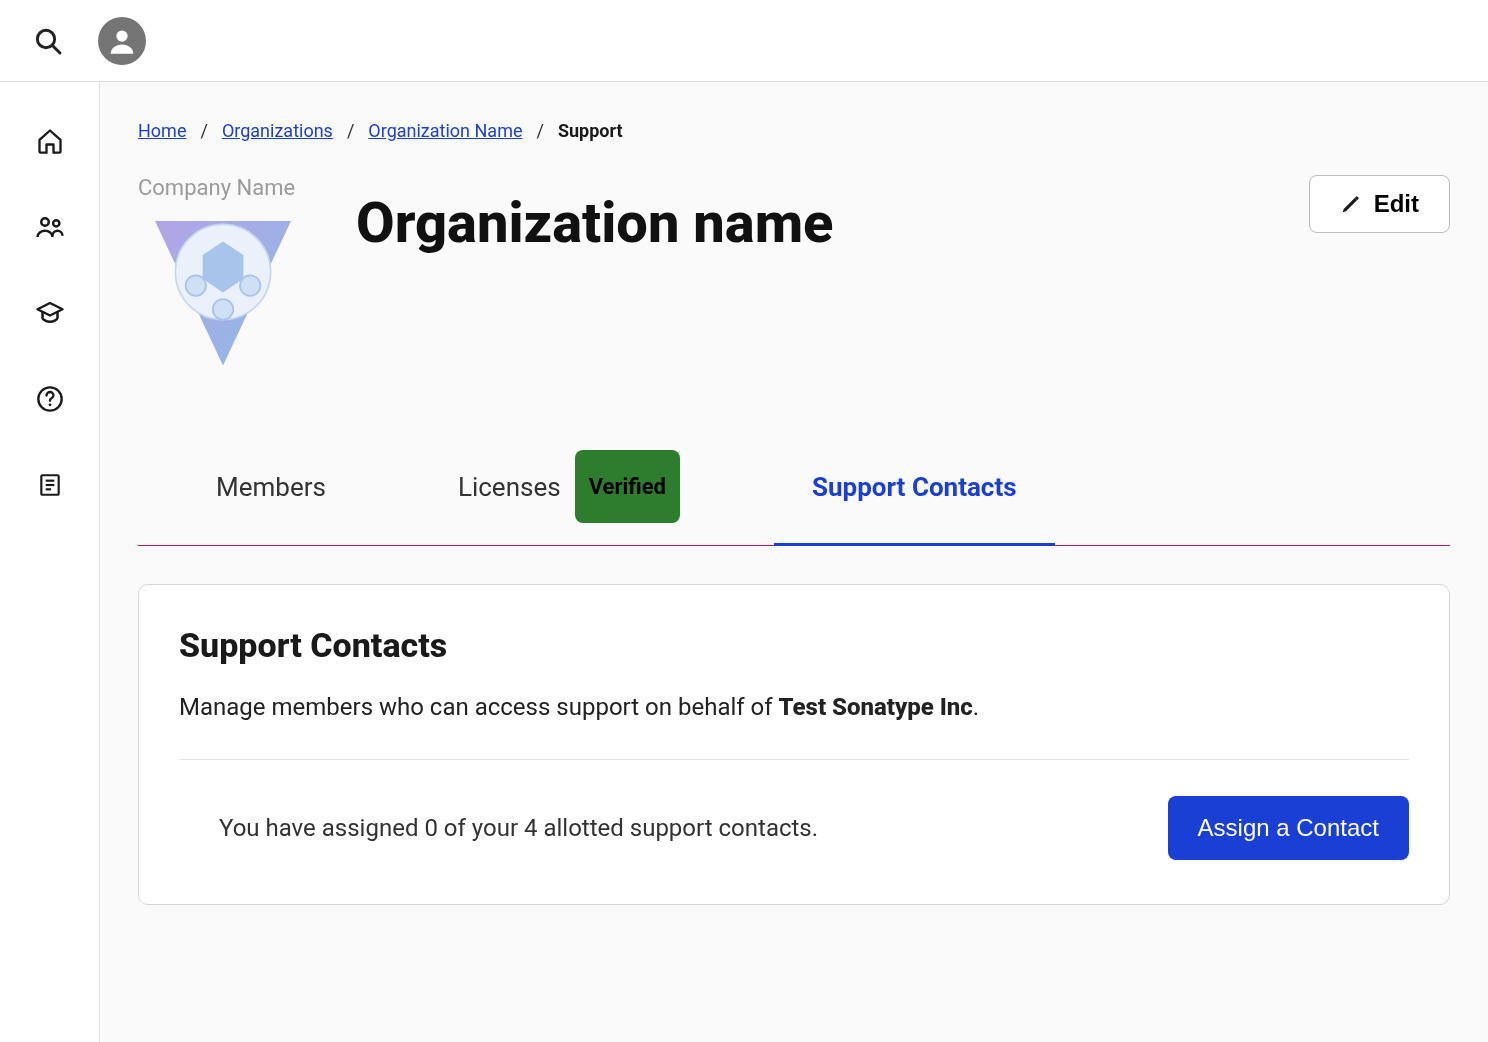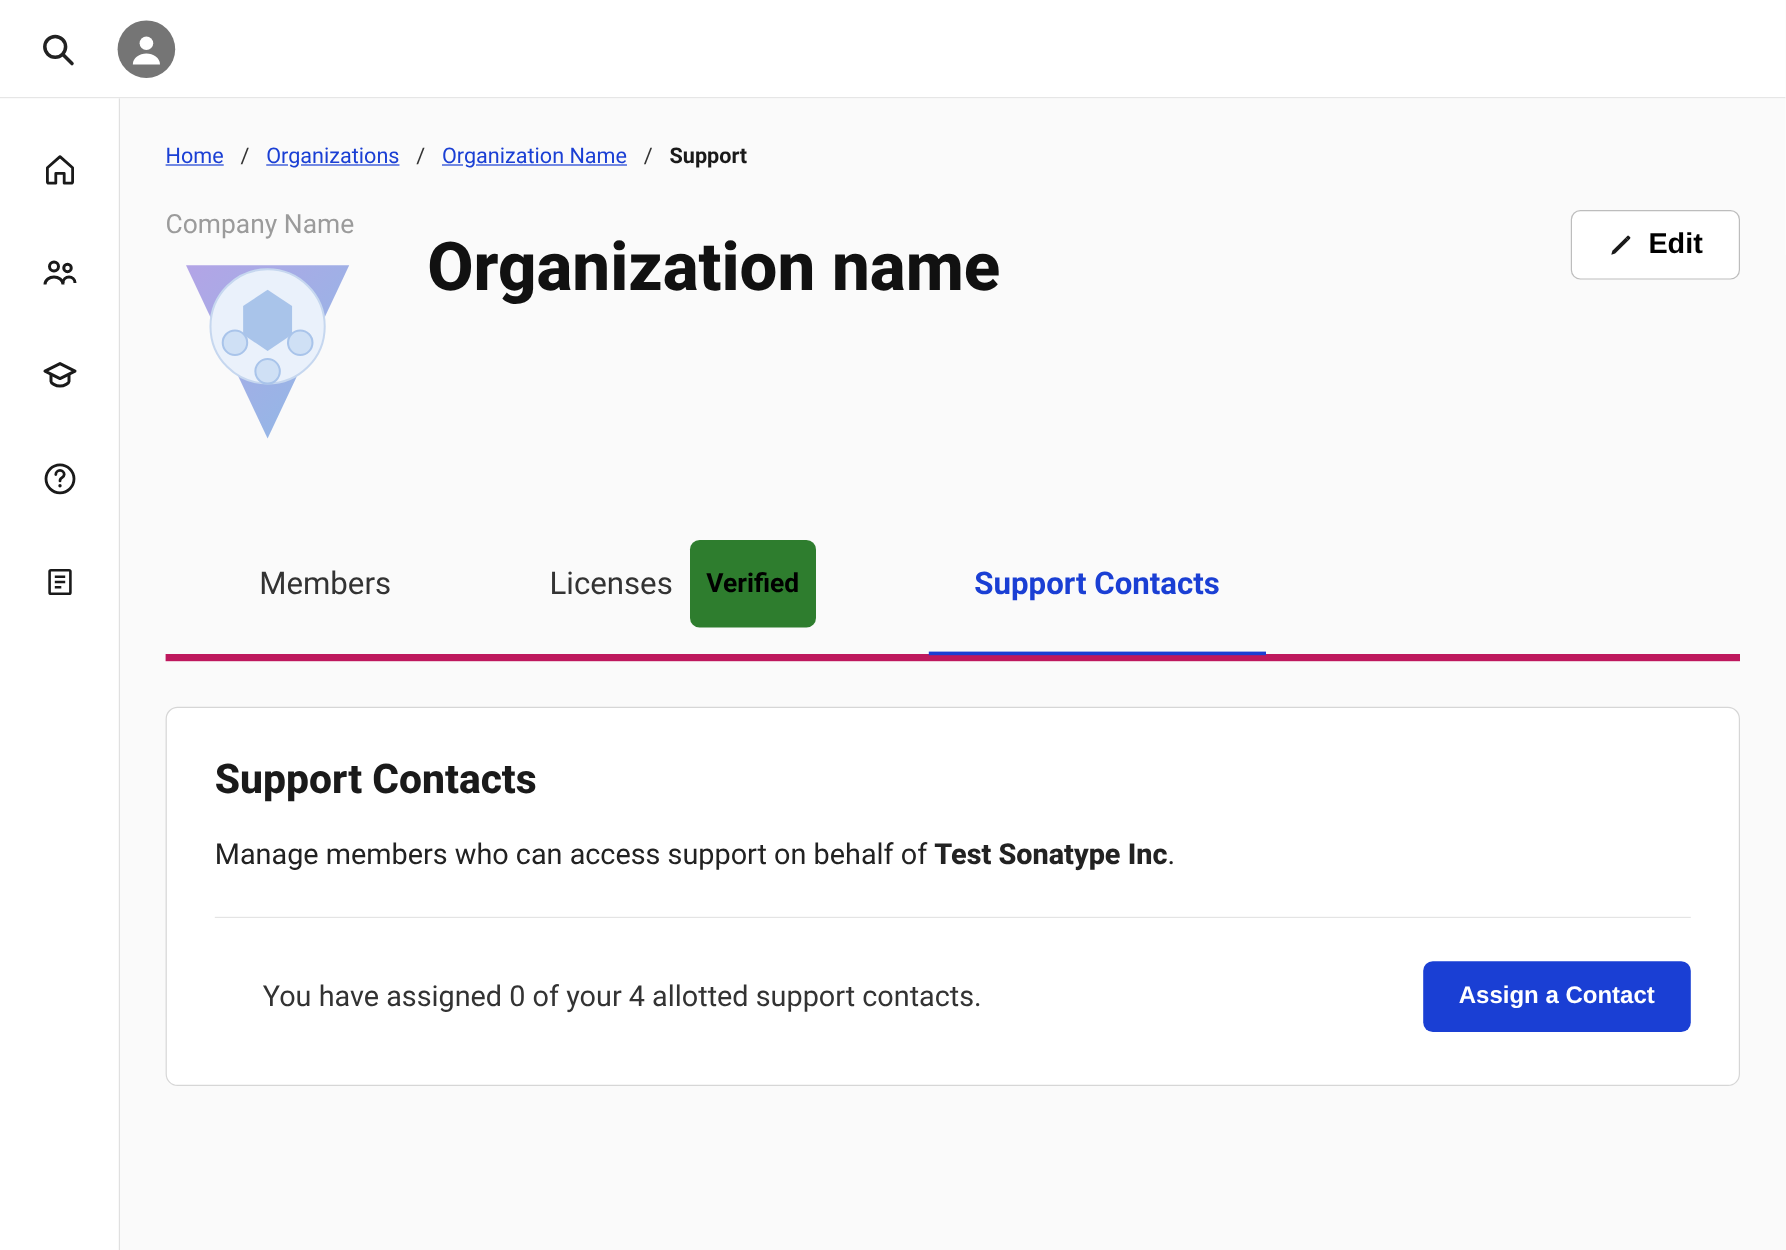--- a/index.html
+++ b/index.html
@@ -120,21 +120,21 @@
     border-radius: 8px;
     padding: 14px 30px;
     font-size: 24px;
     font-weight: 700;
     cursor: pointer;
     text-align: right;
   }
   .tabs {
     display: flex;
     gap: 56px;
-    border-bottom: 6px solid #be185d;
+    border-bottom: 1px solid #be185d;
     margin-top: 54px;
     padding-left: 40px;
   }
   .tab {
     padding: 18px 38px 22px 38px;
     font-size: 26px;
     color: #333;
     cursor: pointer;
     display: flex;
     align-items: center;
@@ -194,22 +194,22 @@
   .assign-text {
     font-size: 24px;
     color: #333;
   }
   .assign-btn {
     background: #1a3fd4;
     color: #fff;
     border: none;
     border-radius: 8px;
     padding: 18px 30px;
-    font-size: 20px;
-    font-weight: 700;
+    font-size: 24px;
+    font-weight: 400;
     cursor: pointer;
   }
 </style>
 </head>
 <body>
 
 <div class="topbar">
   <div class="topbar-actions">
     <div>
       <svg class="icon-svg" width="32" height="32" viewBox="0 0 24 24">

